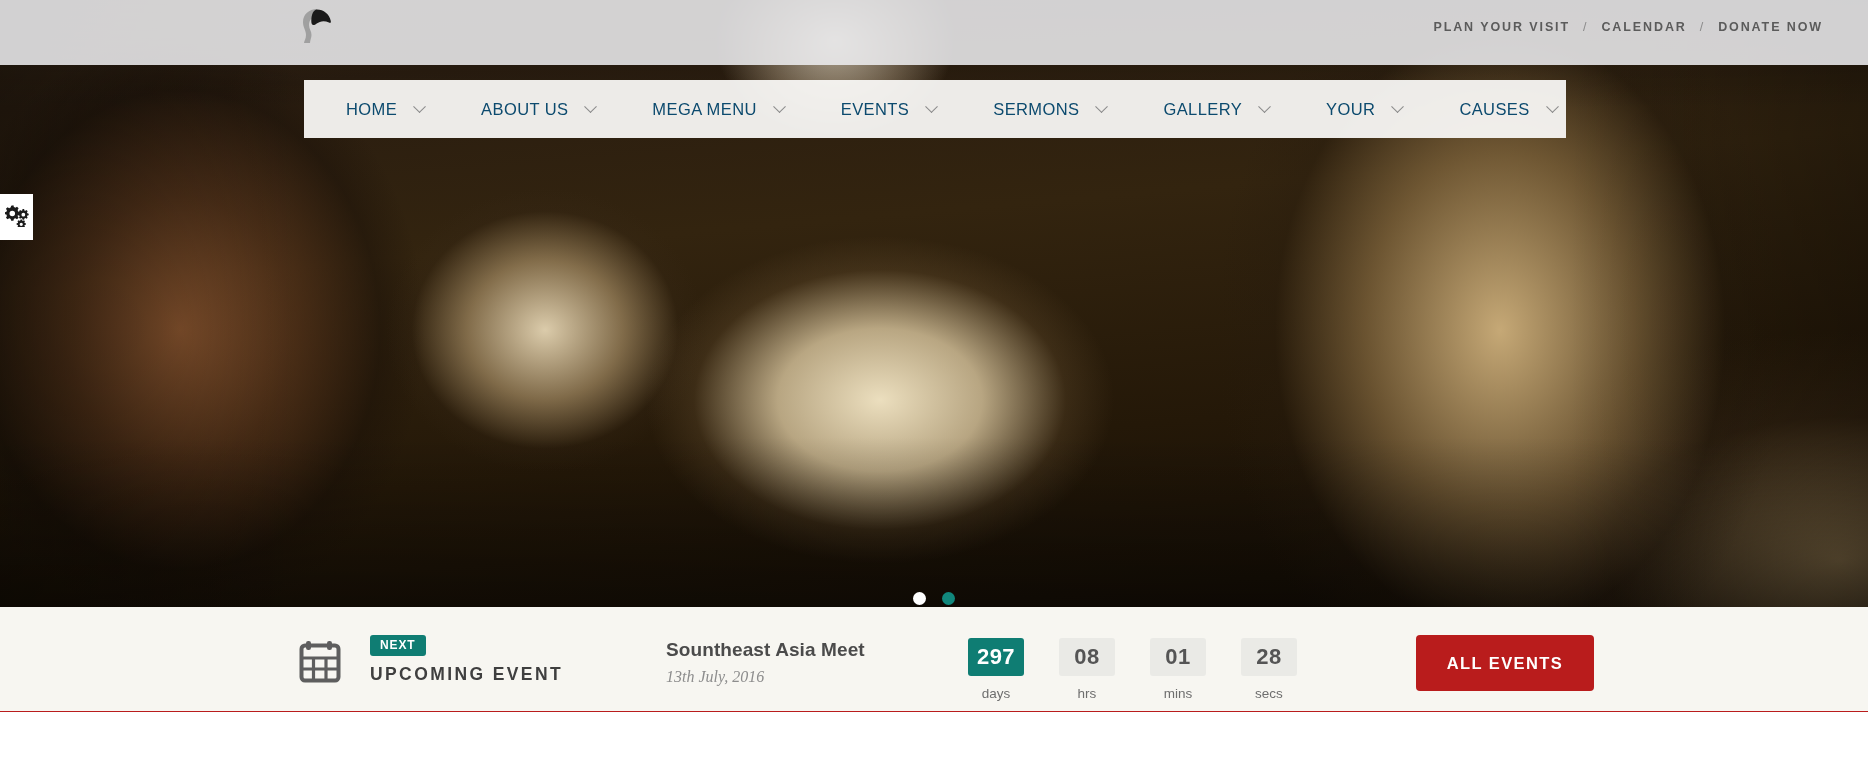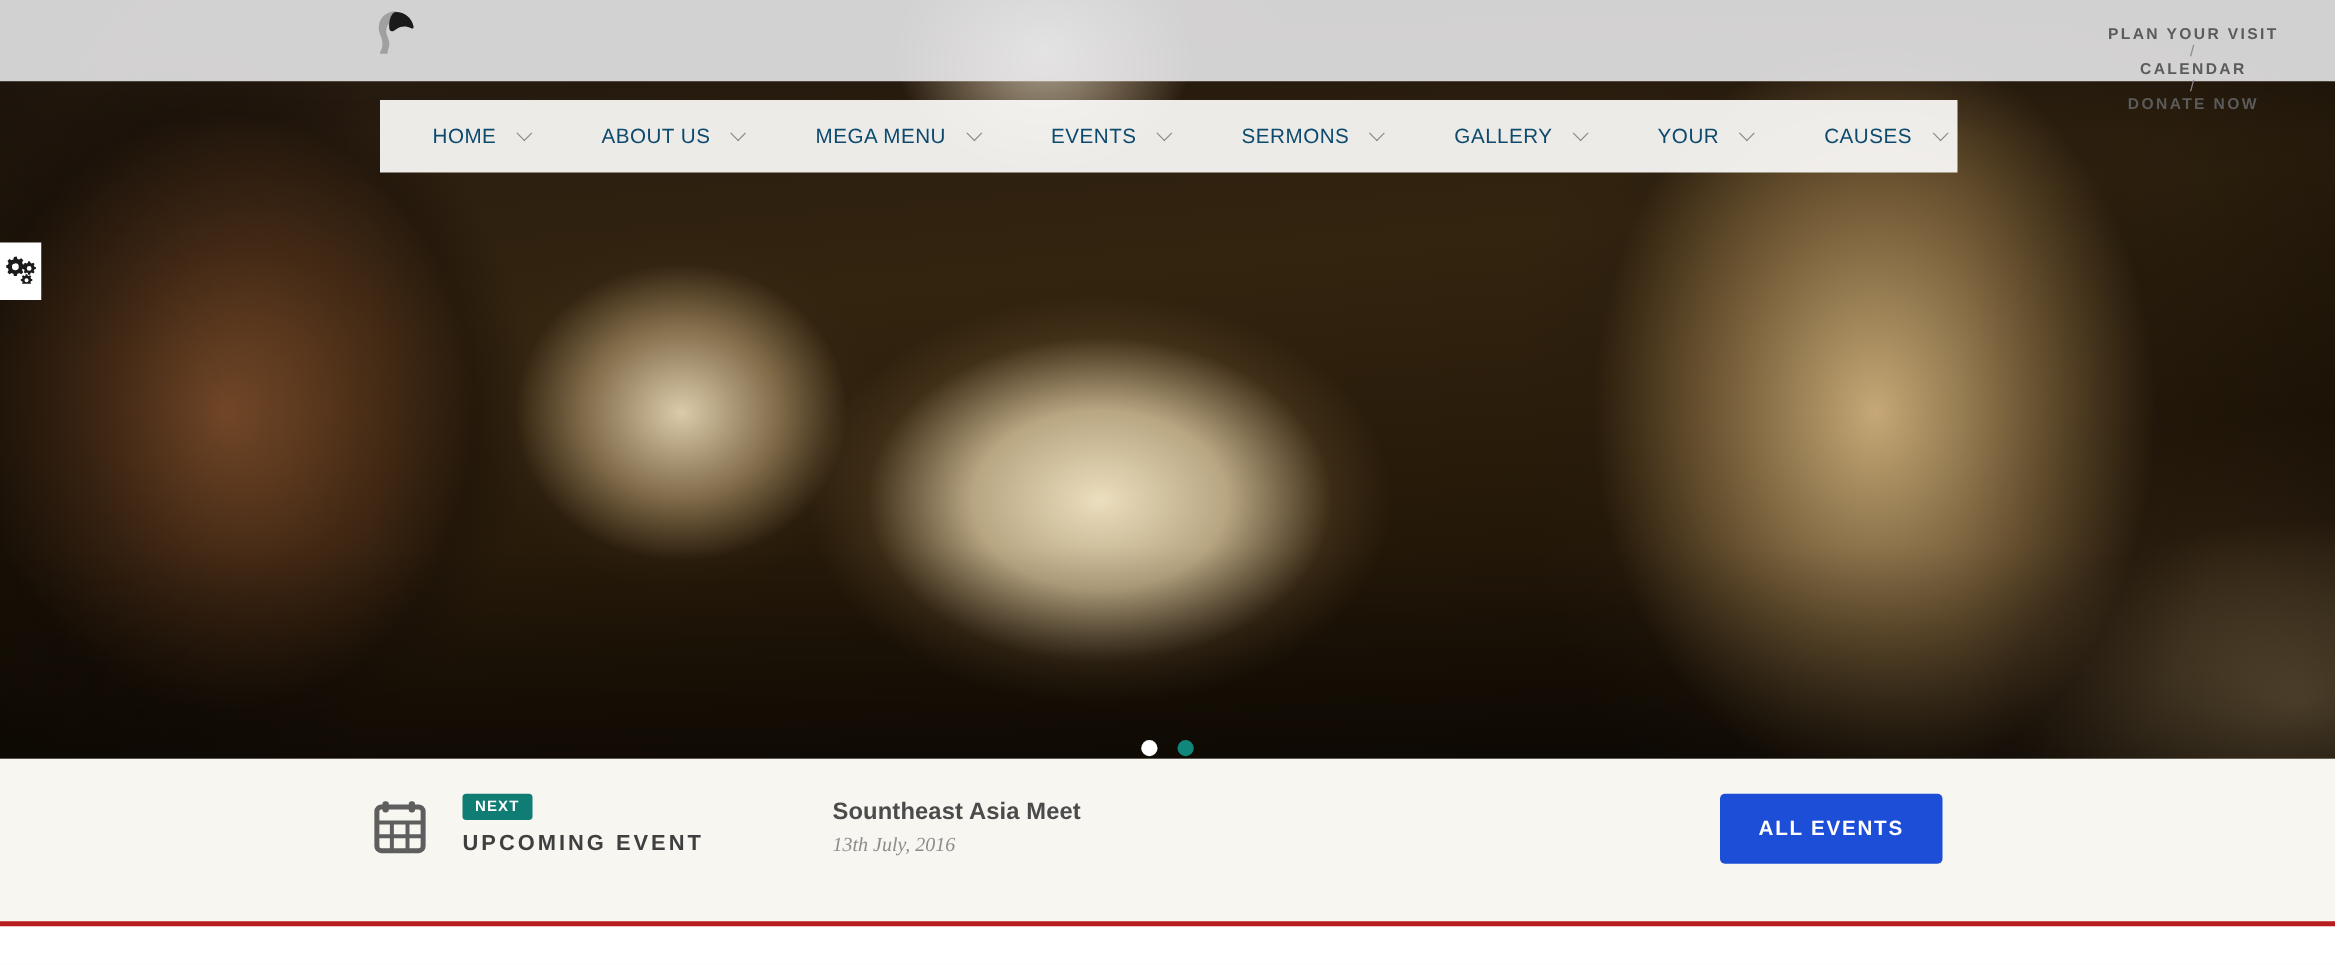--- a/index.html
+++ b/index.html
@@ -102,21 +102,20 @@
   .toplinks {
     position: absolute;
     right: 45px; top: 20px;
     display: flex;
     align-items: center;
     gap: 0px;
     font-size: 12.5px;
     font-weight: 700;
     letter-spacing: 1.9px;
     color: #5b5b5b;
-    flex-direction: column;
   }
   .toplinks a {
     color: #5b5b5b;
     text-decoration: none;
     white-space: nowrap;
   }
   .toplinks .sep {
     color: #8a8a8a;
     padding: 0 13px;
     font-weight: 400;
@@ -183,23 +182,23 @@
     cursor: pointer;
   }
   .dot.inactive { background: #ffffff; }
   .dot.active { background: #11877c; }
 
   
   .eventbar {
     position: absolute;
     left: 0; top: 607px;
     width: 1868px;
-    height: 134px;
+    height: 105px;
     background: #f7f6f1;
-    border-bottom: 4px solid #b91c1c;
+    border-bottom: 1px solid #b91c1c;
     z-index: 10;
   }
   .eventbar-inner {
     position: relative;
     width: 1868px; height: 112px;
   }
 
   .cal-icon {
     position: absolute;
     left: 298px; top: 28px;
@@ -271,23 +270,23 @@
   }
   .cd-unit.hl .cd-box { background: #0f7d73; color: #ffffff; }
   .cd-label {
     margin-top: 10px;
     font-size: 13.5px;
     color: #6e6e6e;
   }
 
   .all-events {
     position: absolute;
-    left: 1376px; top: 28px;
+    left: 1416px; top: 28px;
     width: 178px; height: 56px;
-    background: #1d4ed8;
+    background: #b91c1c;
     border-radius: 4px;
     border: none;
     color: #ffffff;
     font-size: 16.5px;
     font-weight: 700;
     letter-spacing: 1.4px;
     cursor: pointer;
     font-family: "Liberation Sans", sans-serif;
   }
 
@@ -410,20 +409,43 @@
       <div class="event-head">
         <span class="next-badge">NEXT</span>
         <div class="upcoming">UPCOMING EVENT</div>
       </div>
 
       <div class="event-meta">
         <div class="event-title">Sountheast Asia Meet</div>
         <div class="event-date">13th July, 2016</div>
       </div>
 
+      <div class="countdown">
+
+        <div class="cd-unit hl">
+          <div class="cd-box">297</div>
+          <div class="cd-label">days</div>
+        </div>
+
+        <div class="cd-unit">
+          <div class="cd-box">08</div>
+          <div class="cd-label">hrs</div>
+        </div>
+
+        <div class="cd-unit">
+          <div class="cd-box">01</div>
+          <div class="cd-label">mins</div>
+        </div>
+
+        <div class="cd-unit">
+          <div class="cd-box">28</div>
+          <div class="cd-label">secs</div>
+        </div>
+
+      </div>
 
       <button class="all-events">ALL EVENTS</button>
 
     </div>
   </div>
 
   <div class="below"></div>
 
 </div>
 

